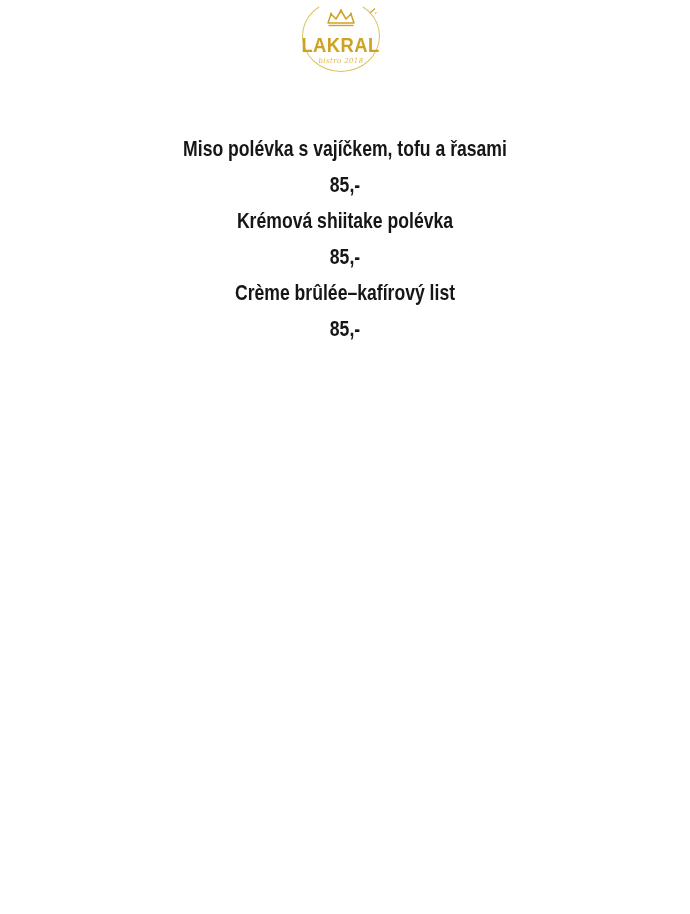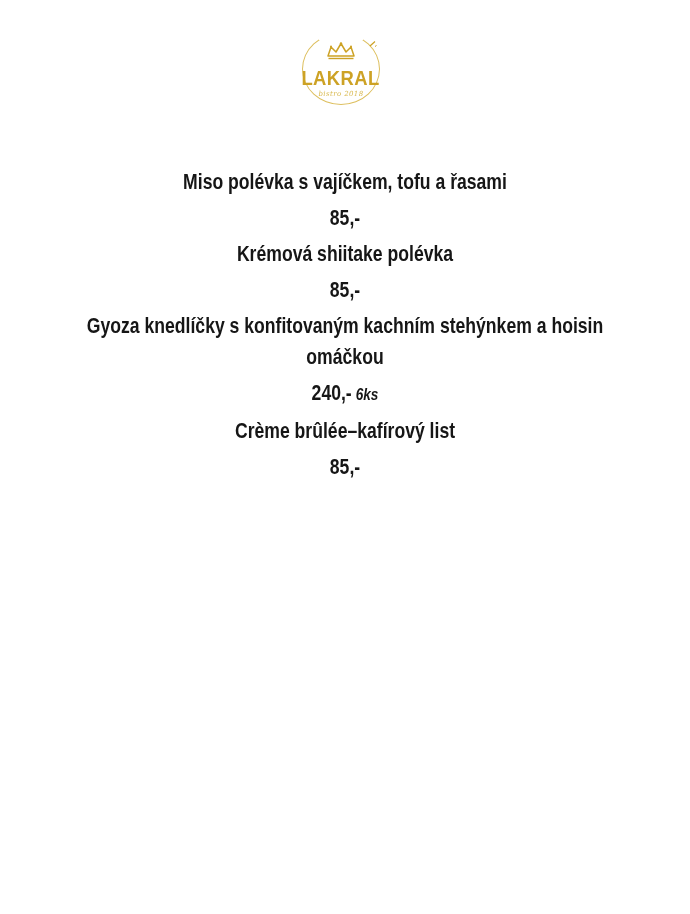--- a/index.html
+++ b/index.html
@@ -5,21 +5,20 @@
   html,body{margin:0;padding:0;}
   body{
     width:690px;height:914px;
     background:#ffffff;
     font-family:"Liberation Sans", sans-serif;
     color:#161616;
     overflow:hidden;
   }
   
   .logo-wrap{
-    padding-top:33px;
     display:flex;
     justify-content:center;
   }
   .logo-circle{
     position:relative;
     width:76px;height:70px;
     border:1.5px solid #ddbf5e;
     border-radius:50%;
     display:flex;flex-direction:column;align-items:center;justify-content:center;
     transform:translateX(-4px);
@@ -118,24 +117,20 @@
     <p class="item-price"><span>85,-</span></p>
   </section>
 
   <section class="item">
     <h2 class="item-title">Krémová shiitake polévka</h2>
     <p class="item-price"><span>85,-</span></p>
   </section>
 
 
 
-  <section class="item">
-    <h2 class="item-title">Gyoza knedlíčky s konfitovaným kachním stehýnkem a hoisin omáčkou</h2>
-    <p class="item-price"><span>240,-</span><span class="price-note">6ks</span></p>
-  </section>
 
 
   <section class="item">
     <h2 class="item-title">Crème brûlée–kafírový list</h2>
     <p class="item-price"><span>85,-</span></p>
   </section>
 
 </main>
 
 </body></html>

